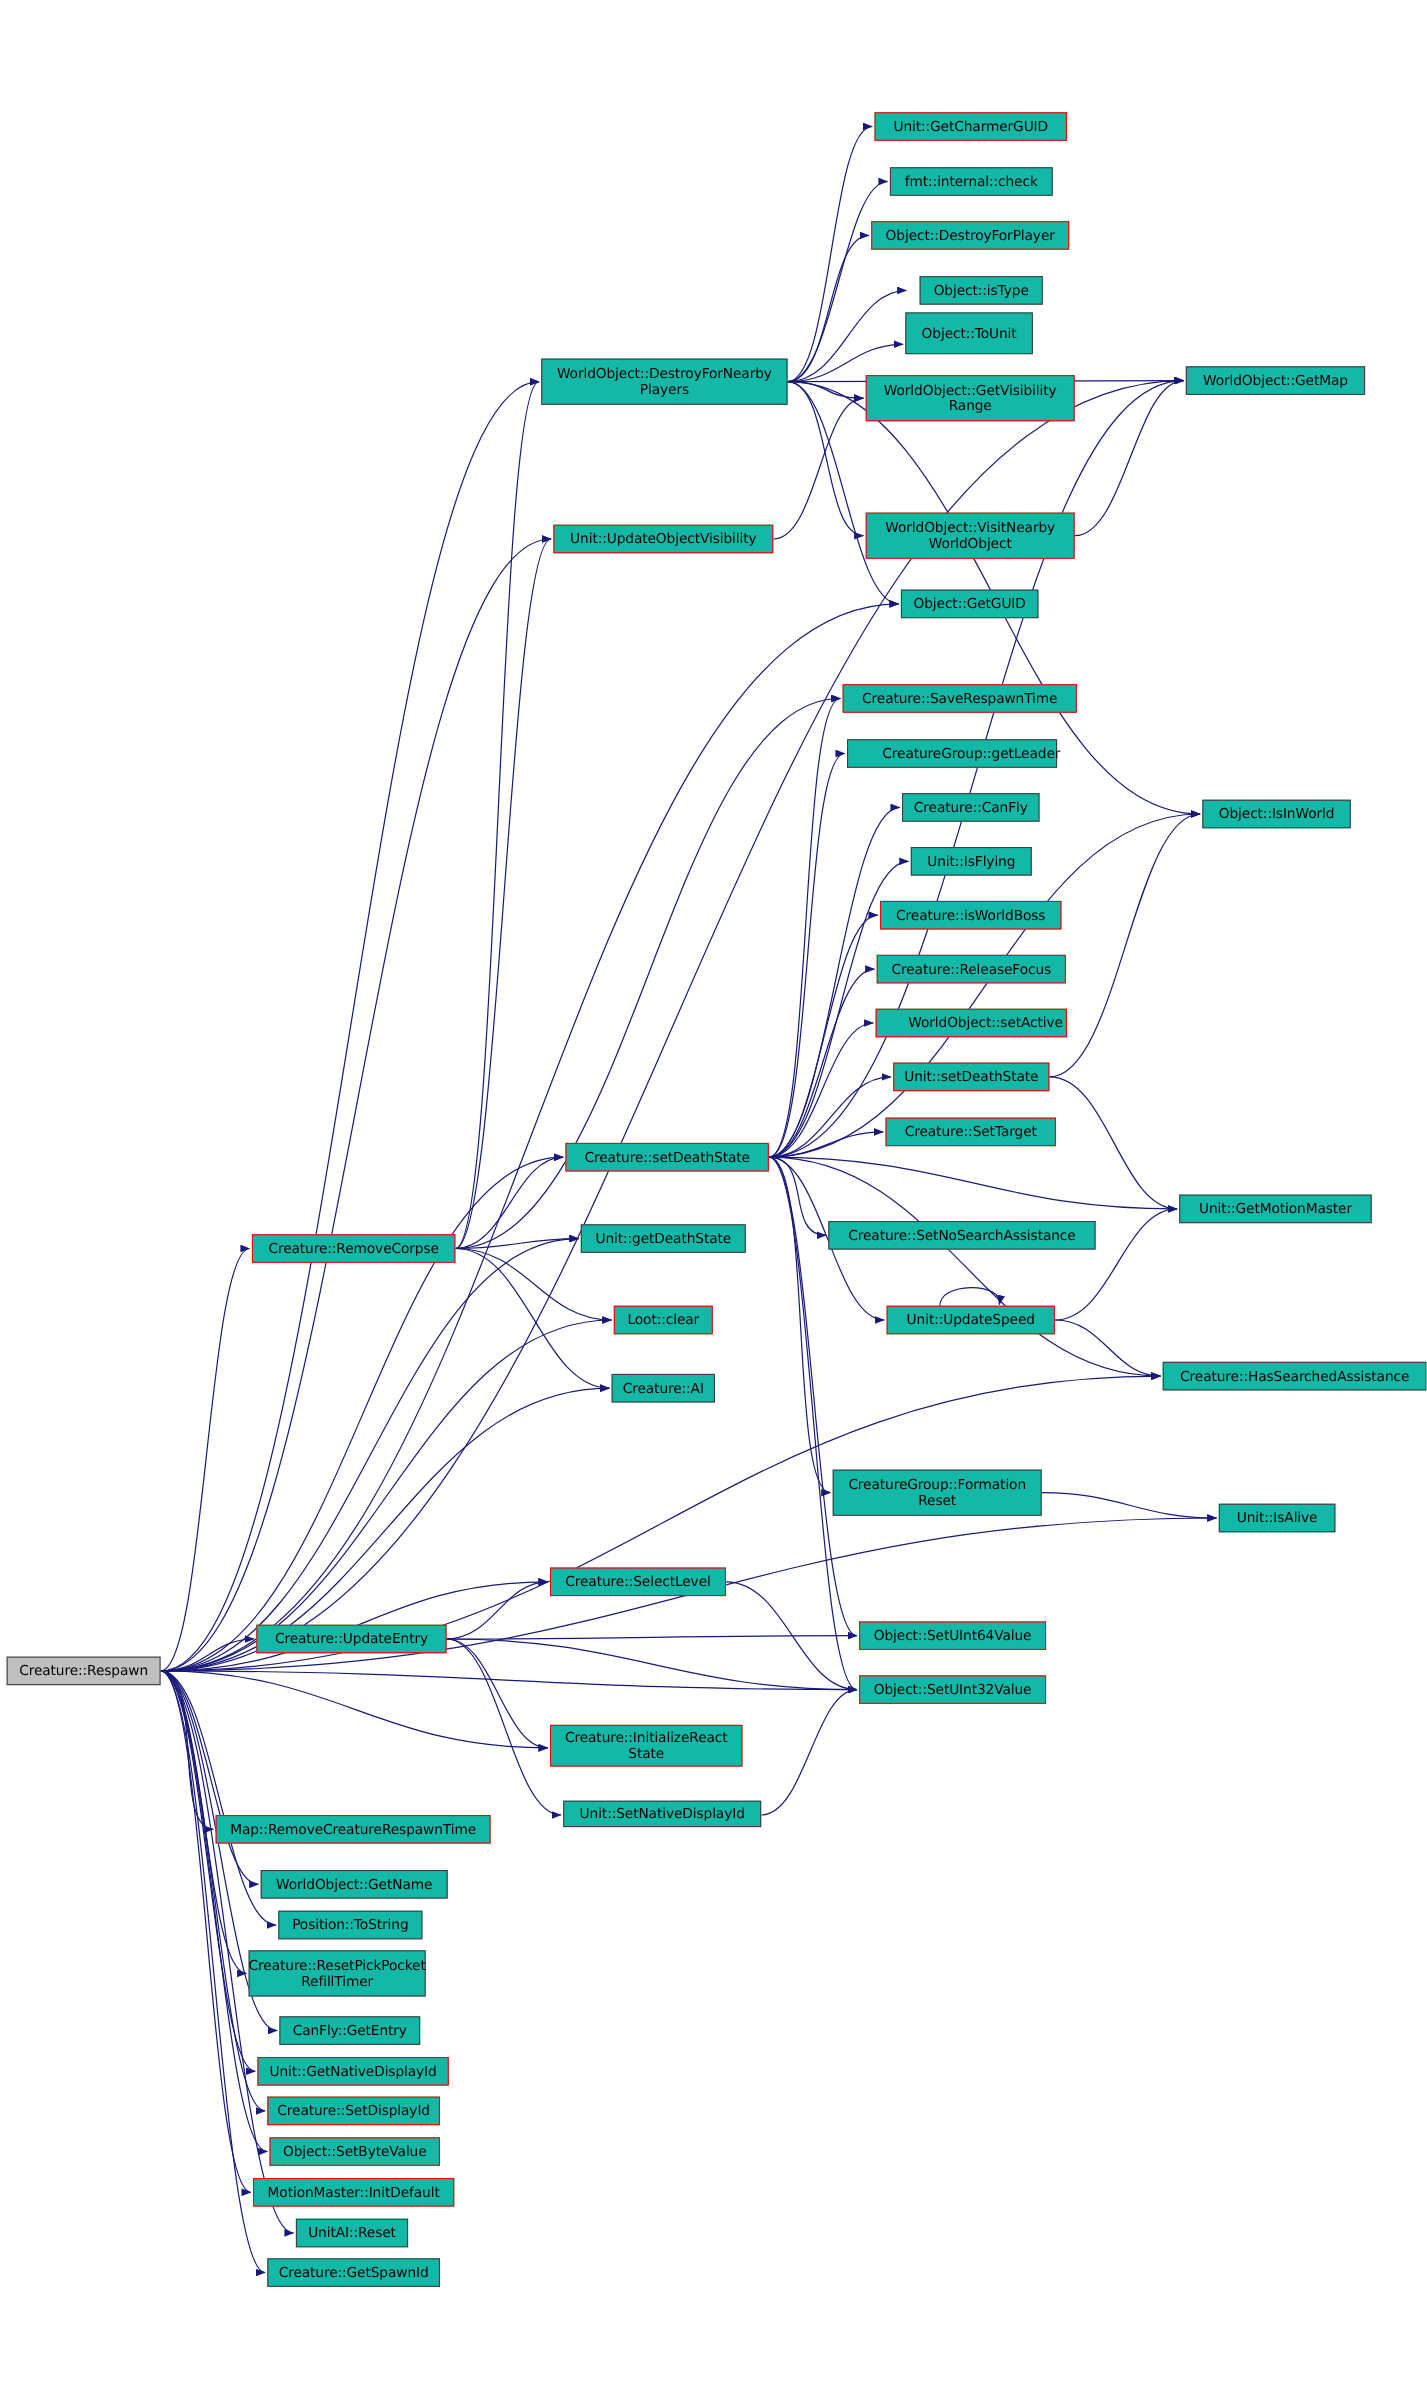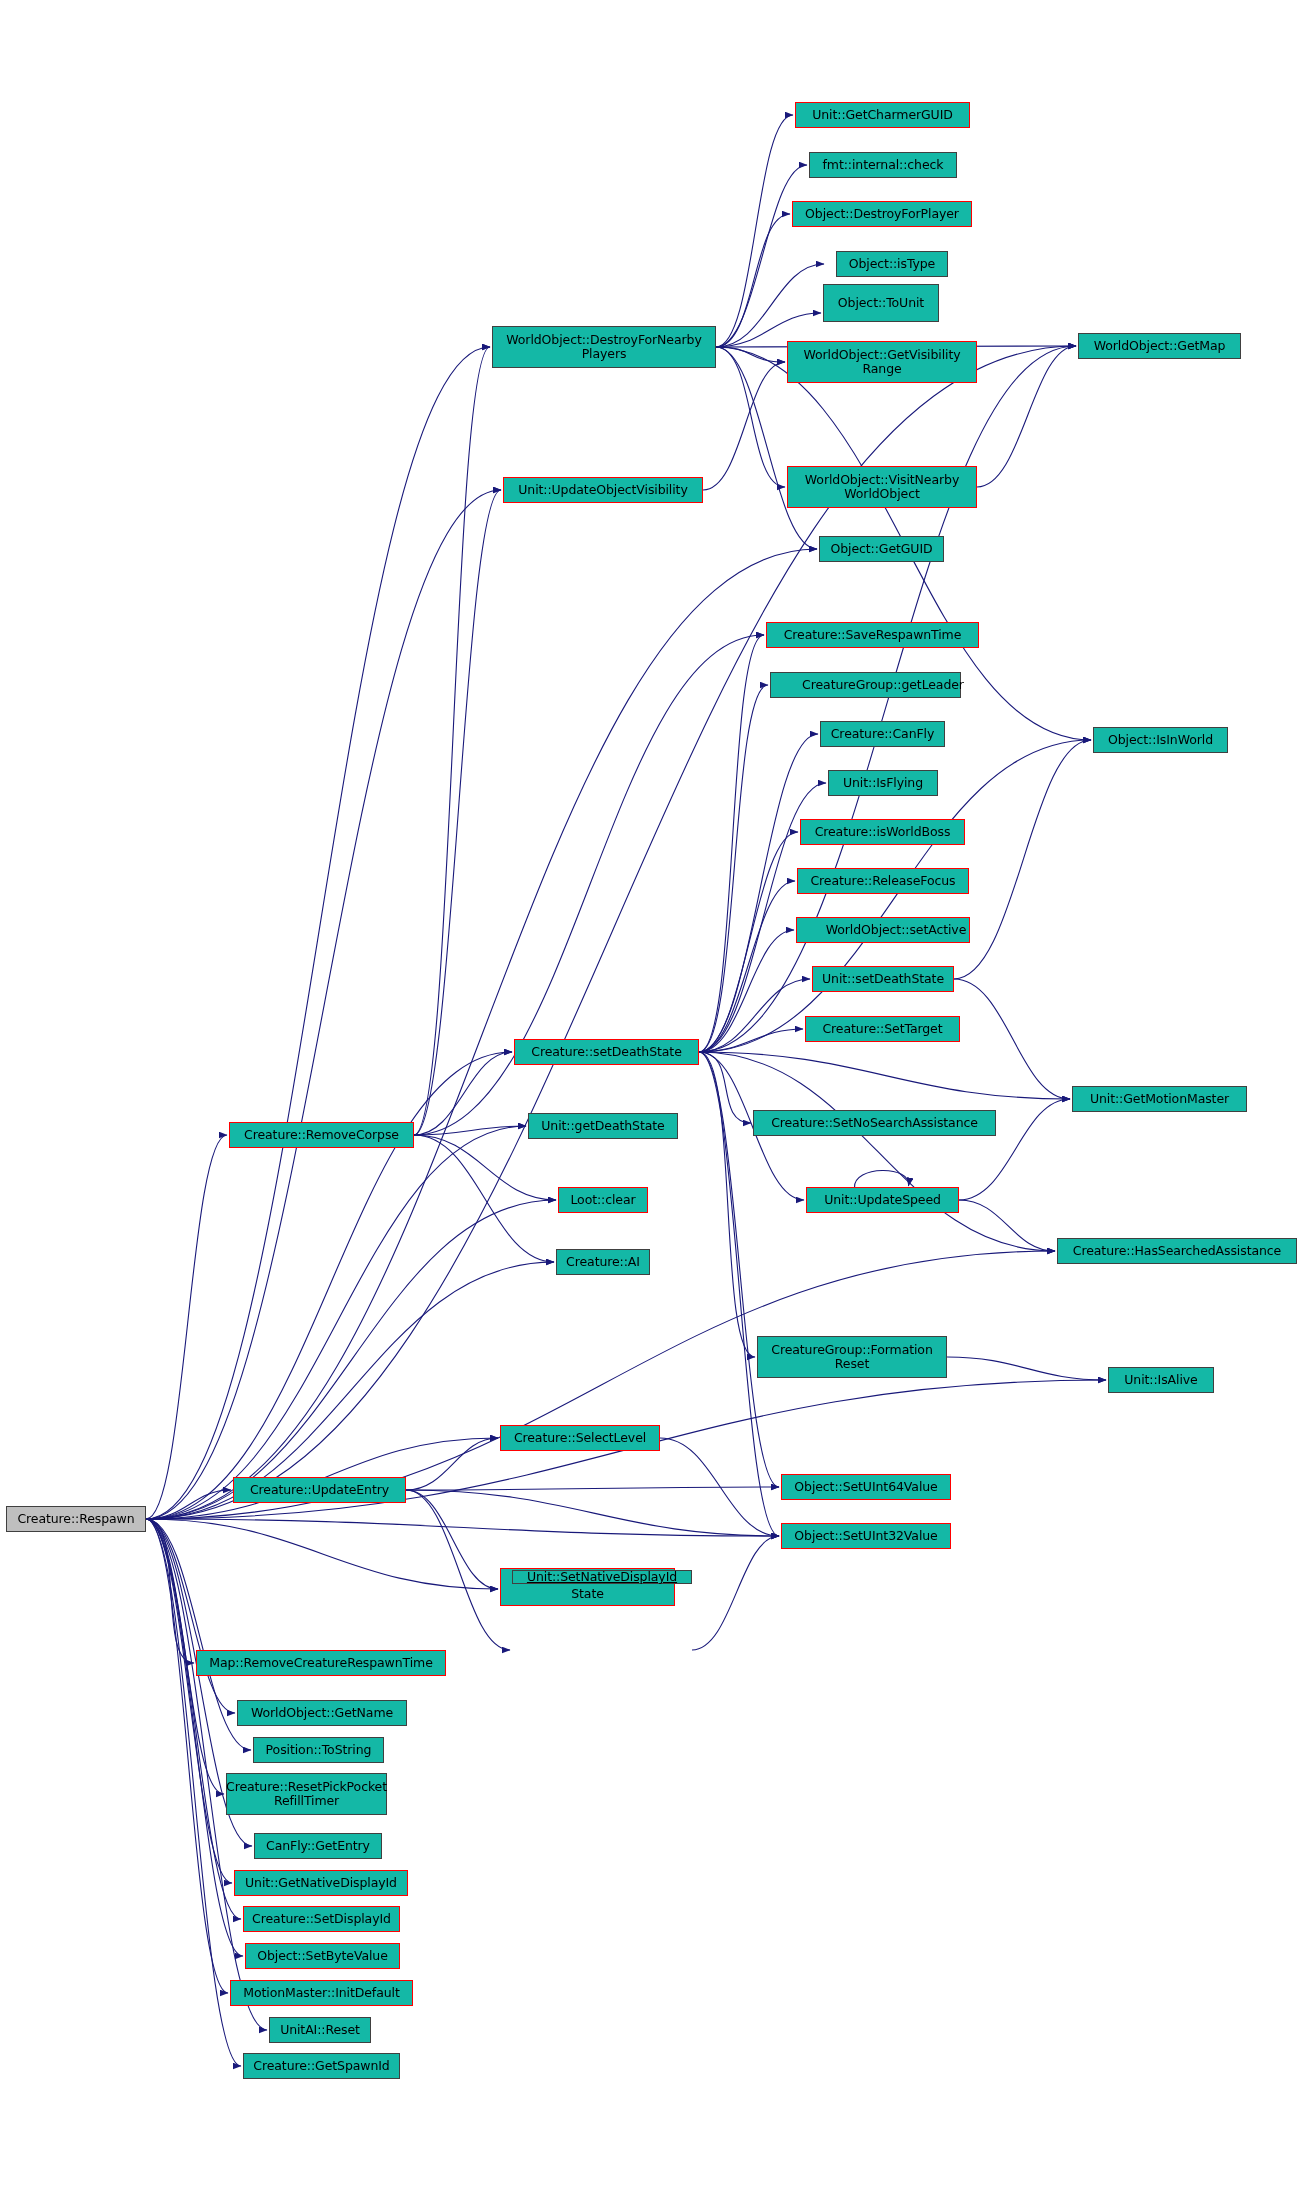--- a/index.html
+++ b/index.html
@@ -172,21 +172,21 @@
       <div class="node" style="left: 757px; top: 1336px; width: 190px; height: 42px;">CreatureGroup::Formation
 Reset</div>
       <div class="node" style="left: 1108px; top: 1367px; width: 106px; height: 26px;">Unit::IsAlive</div>
       <div class="node red" style="left: 229px; top: 1122px; width: 185px; height: 26px;">Creature::RemoveCorpse</div>
       <div class="node red" style="left: 500px; top: 1425px; width: 160px; height: 26px;">Creature::SelectLevel</div>
       <div class="node red" style="left: 233px; top: 1477px; width: 173px; height: 26px;">Creature::UpdateEntry</div>
       <div class="node red" style="left: 781px; top: 1474px; width: 170px; height: 26px;">Object::SetUInt64Value</div>
       <div class="node red" style="left: 781px; top: 1523px; width: 170px; height: 26px;">Object::SetUInt32Value</div>
       <div class="node red" style="left: 500px; top: 1568px; width: 175px; height: 38px;">Creature::InitializeReact
 State</div>
-      <div class="node" style="left: 512px; top: 1570px; width: 180px; height: 14px; text-decoration: underline;">Unit::SetNativeDisplayId</div>
+      <div class="node" style="left: 512px; top: 1637px; width: 180px; height: 24px;">Unit::SetNativeDisplayId</div>
       <div class="node red" style="left: 196px; top: 1650px; width: 250px; height: 26px;">Map::RemoveCreatureRespawnTime</div>
       <div class="node" style="left: 237px; top: 1700px; width: 170px; height: 26px;">WorldObject::GetName</div>
       <div class="node" style="left: 253px; top: 1737px; width: 131px; height: 26px;">Position::ToString</div>
       <div class="node" style="left: 226px; top: 1773px; width: 161px; height: 42px;">Creature::ResetPickPocket
 RefillTimer</div>
       <div class="node" style="left: 254px; top: 1833px; width: 128px; height: 26px;">CanFly::GetEntry</div>
       <div class="node red" style="left: 234px; top: 1870px; width: 174px; height: 26px;">Unit::GetNativeDisplayId</div>
       <div class="node red" style="left: 243px; top: 1906px; width: 157px; height: 26px;">Creature::SetDisplayId</div>
       <div class="node red" style="left: 245px; top: 1943px; width: 155px; height: 26px;">Object::SetByteValue</div>
       <div class="node red" style="left: 230px; top: 1980px; width: 183px; height: 26px;">MotionMaster::InitDefault</div>

